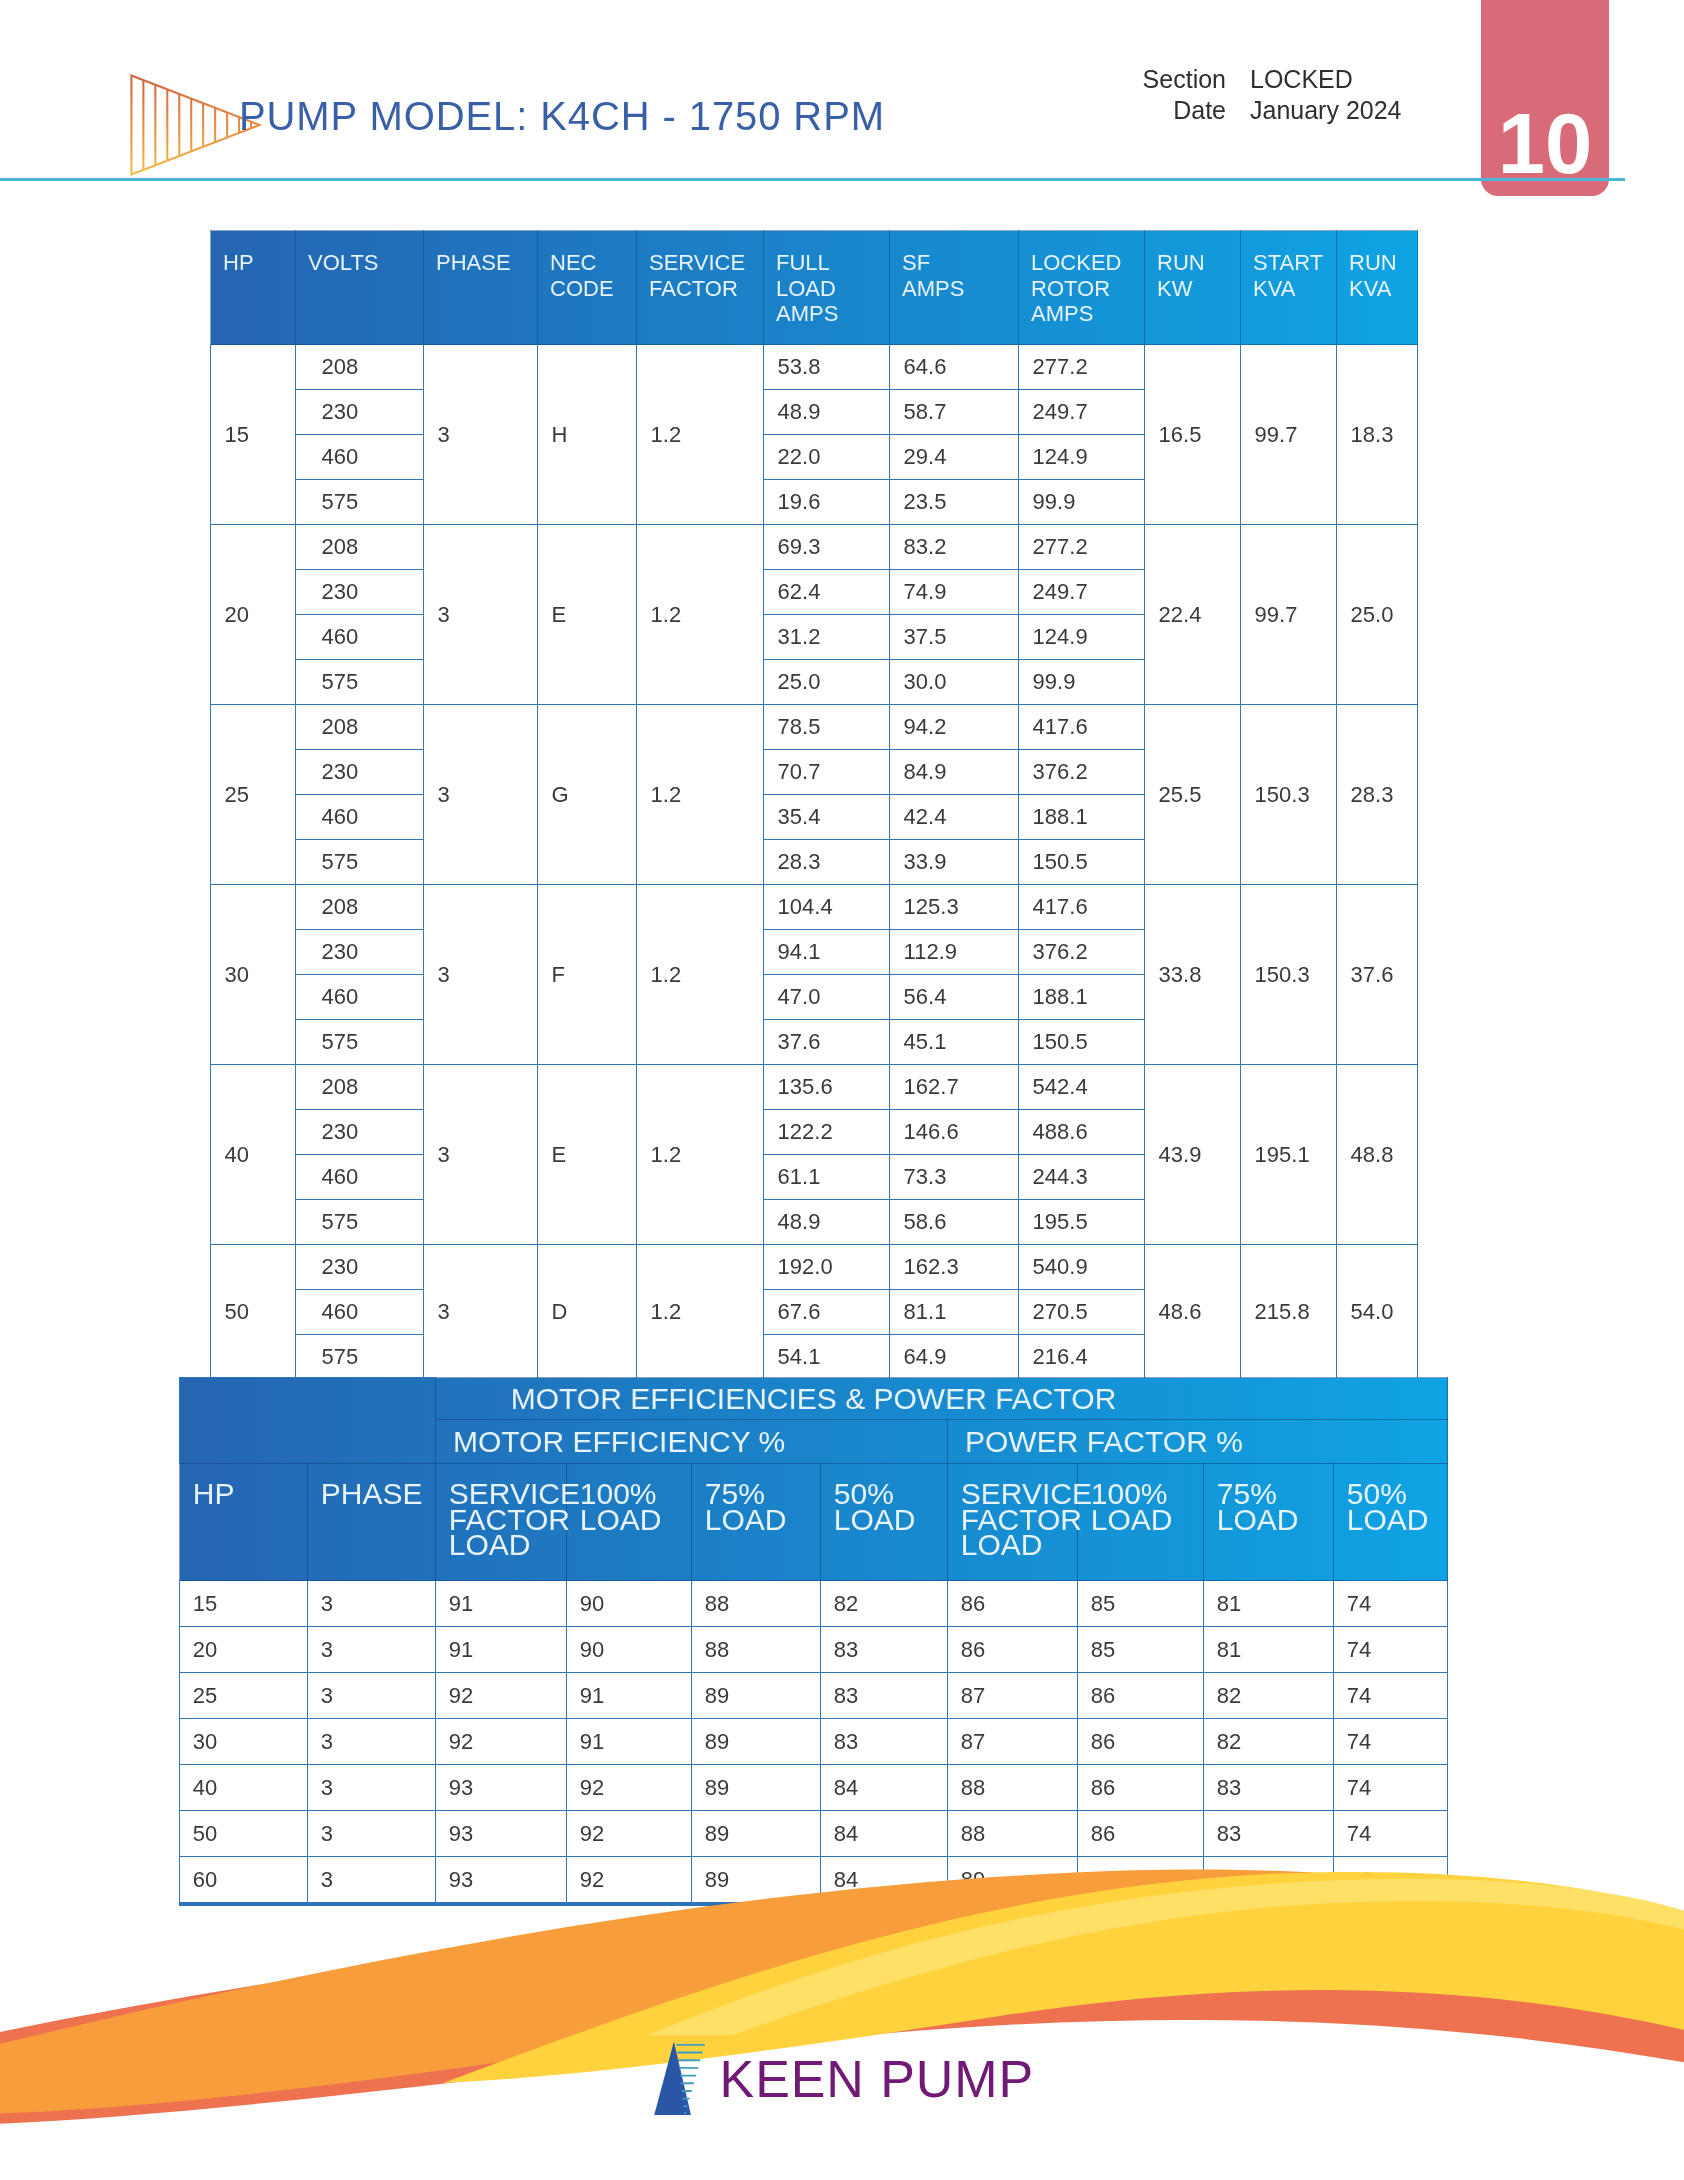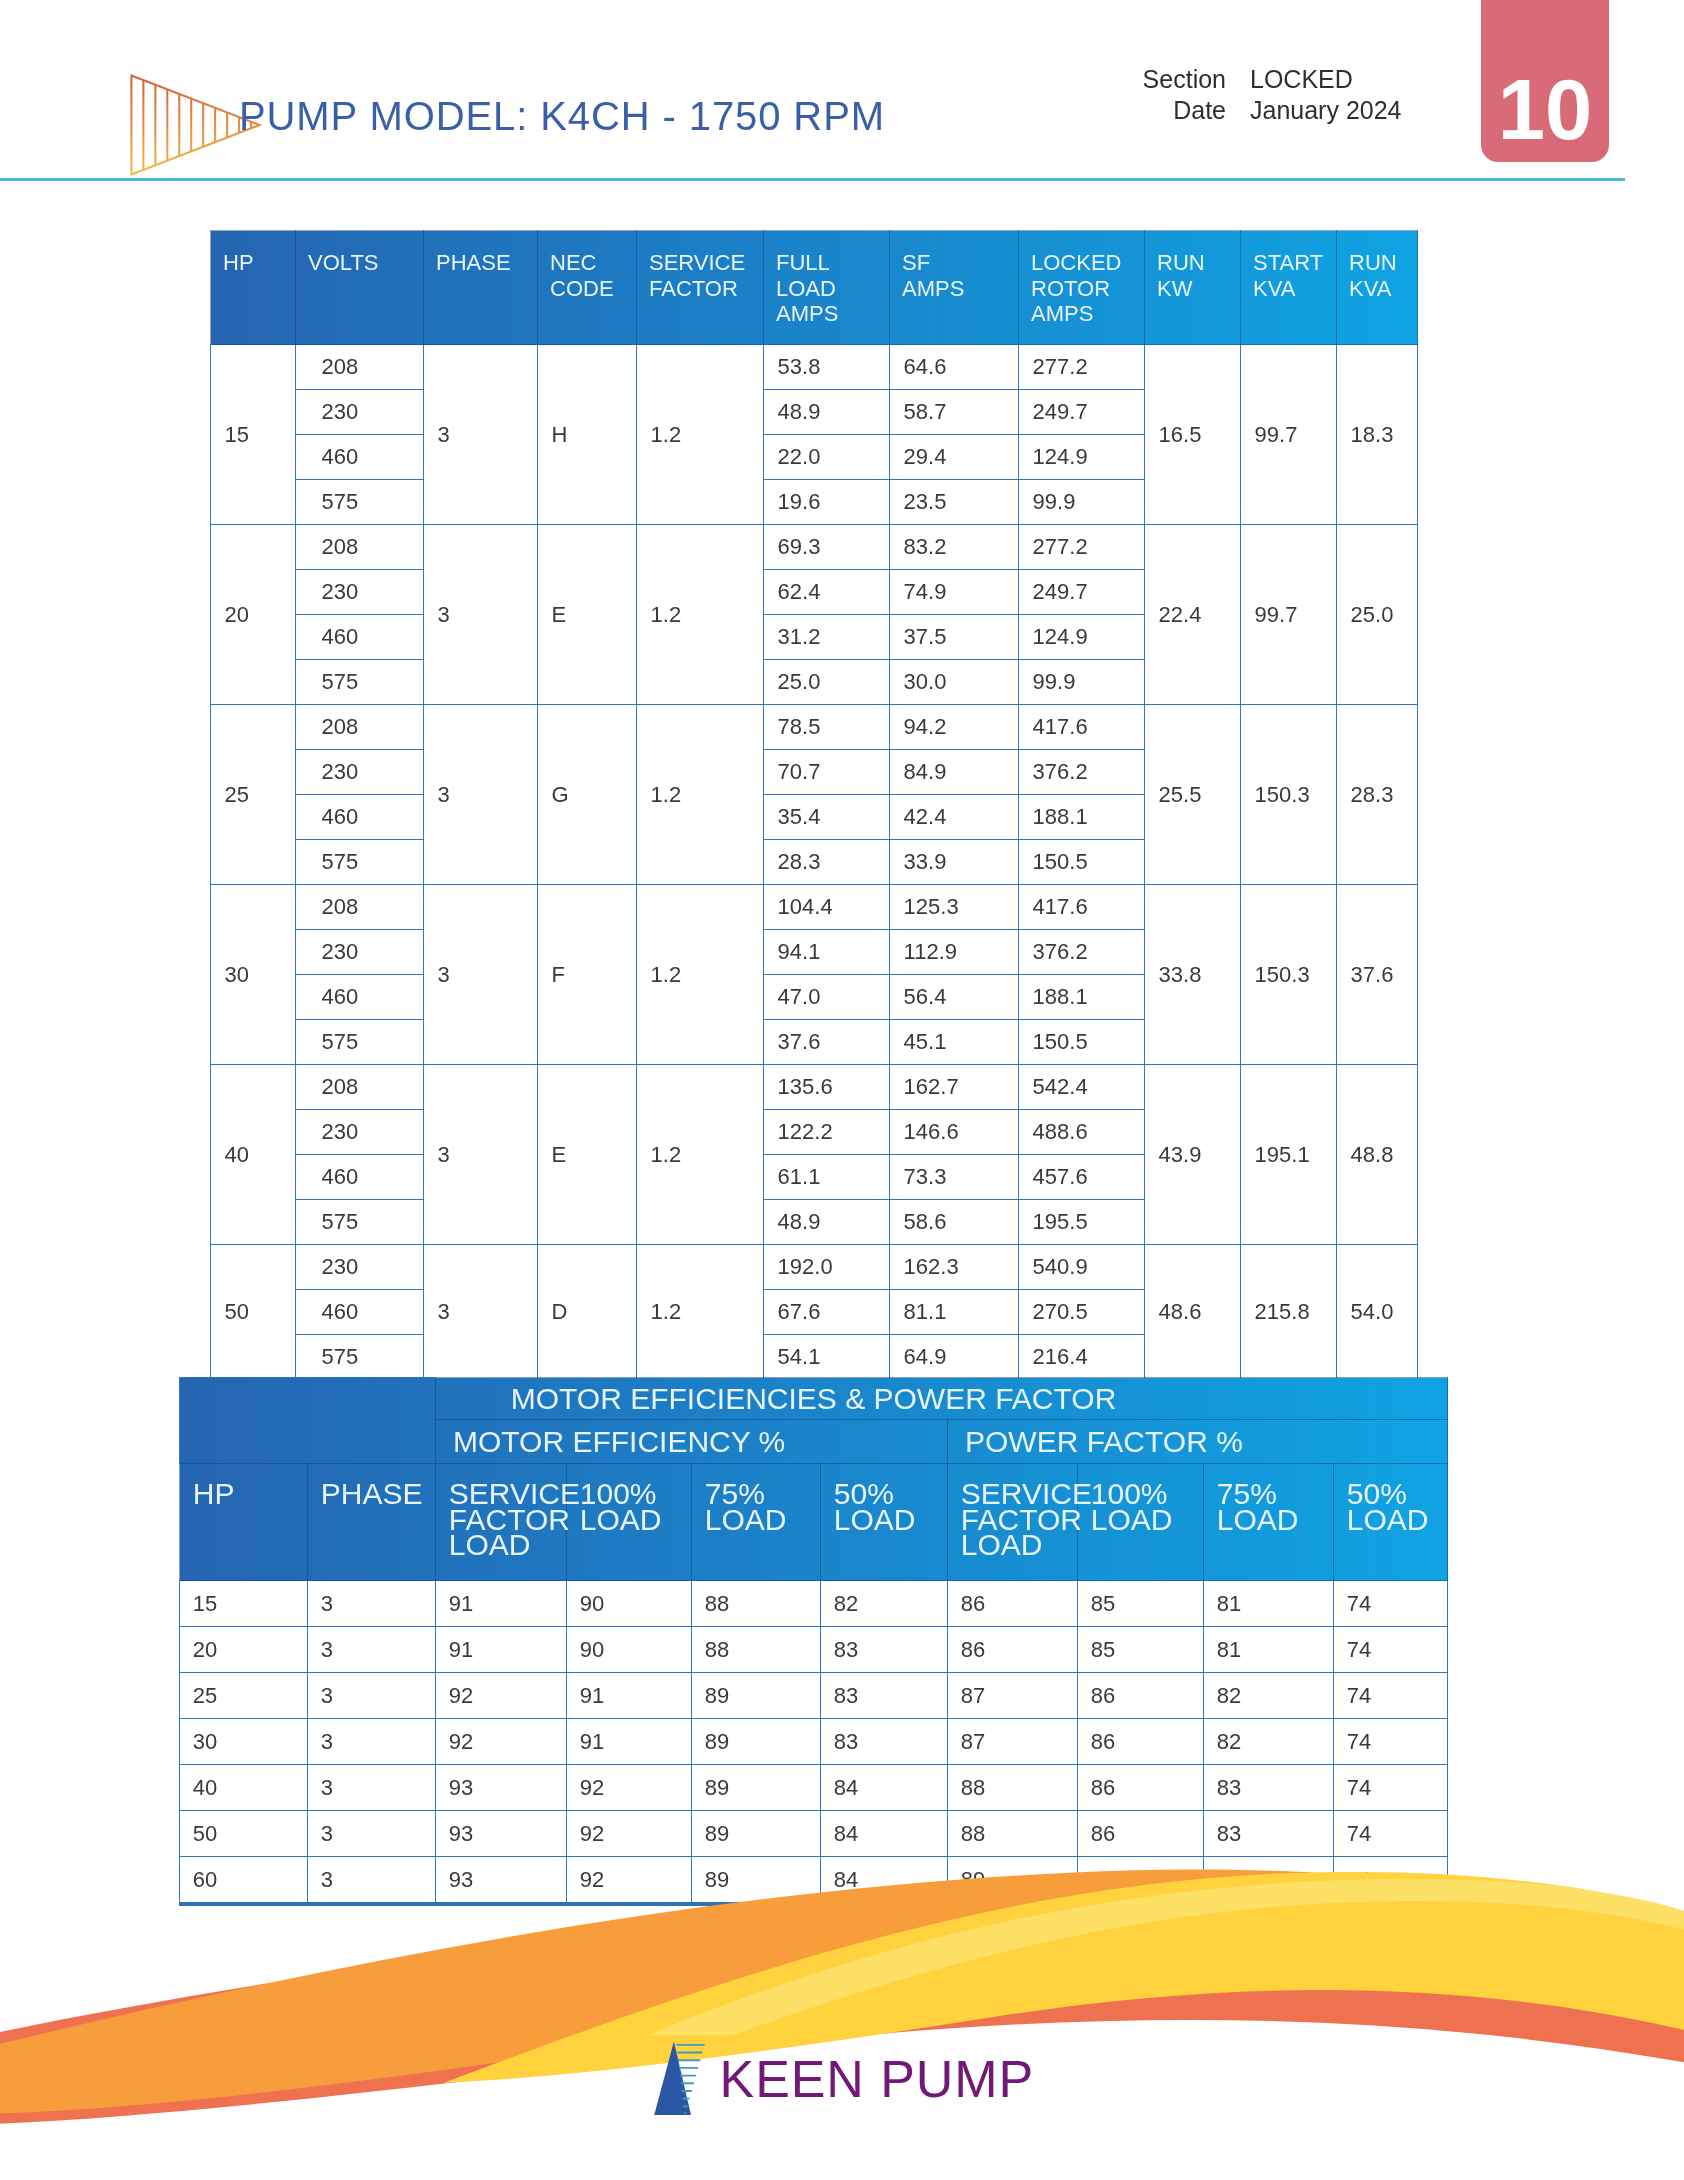--- a/index.html
+++ b/index.html
@@ -8,21 +8,21 @@
 
   
   #brand-tri{position:absolute;left:128px;top:72px;}
   #page-title{position:absolute;left:239px;top:94px;font-size:40px;letter-spacing:0.9px;color:#3a5fa9;font-weight:400;white-space:nowrap;}
   .meta-label{position:absolute;width:136px;text-align:right;font-size:25px;color:#2f2f2f;}
   .meta-value{position:absolute;left:1250px;font-size:25px;color:#2f2f2f;white-space:nowrap;}
   #section-label{left:1090px;top:65px;}
   #section-value{top:65px;}
   #date-label{left:1090px;top:96px;}
   #date-value{top:96px;}
-  #page-badge{position:absolute;left:1481px;top:0;width:128px;height:162px;background:#d96b78;border-radius:0 0 17px 17px;display:flex;align-items:flex-end;justify-content:center;}
+  #page-badge{position:absolute;left:1481px;top:0;width:128px;height:196px;background:#d96b78;border-radius:0 0 17px 17px;display:flex;align-items:flex-end;justify-content:center;}
   #page-badge span{font-size:85px;font-weight:bold;color:#ffffff;line-height:1;padding-bottom:10.2px;}
   #header-divider{position:absolute;left:0;top:178px;width:1625px;height:3.4px;background:#49b7da;}
 
   
   table{border-collapse:collapse;table-layout:fixed;}
   thead{background:linear-gradient(90deg,#2565b1 0%,#0fa3e3 100%);}
   th{font-weight:400;color:#e8f4fc;text-align:left;vertical-align:top;}
   td{font-size:22px;color:#3a3a3a;text-align:left;vertical-align:middle;background:#ffffff;}
 
   
@@ -261,21 +261,21 @@
       <tr>
         <td class="v">230</td>
         <td>122.2</td>
         <td>146.6</td>
         <td>488.6</td>
       </tr>
       <tr>
         <td class="v">460</td>
         <td>61.1</td>
         <td>73.3</td>
-        <td>457.6</td>
+        <td>244.3</td>
       </tr>
       <tr>
         <td class="v">575</td>
         <td>48.9</td>
         <td>58.6</td>
         <td>195.5</td>
       </tr>
 
       <tr>
         <td rowspan="3">50</td>

